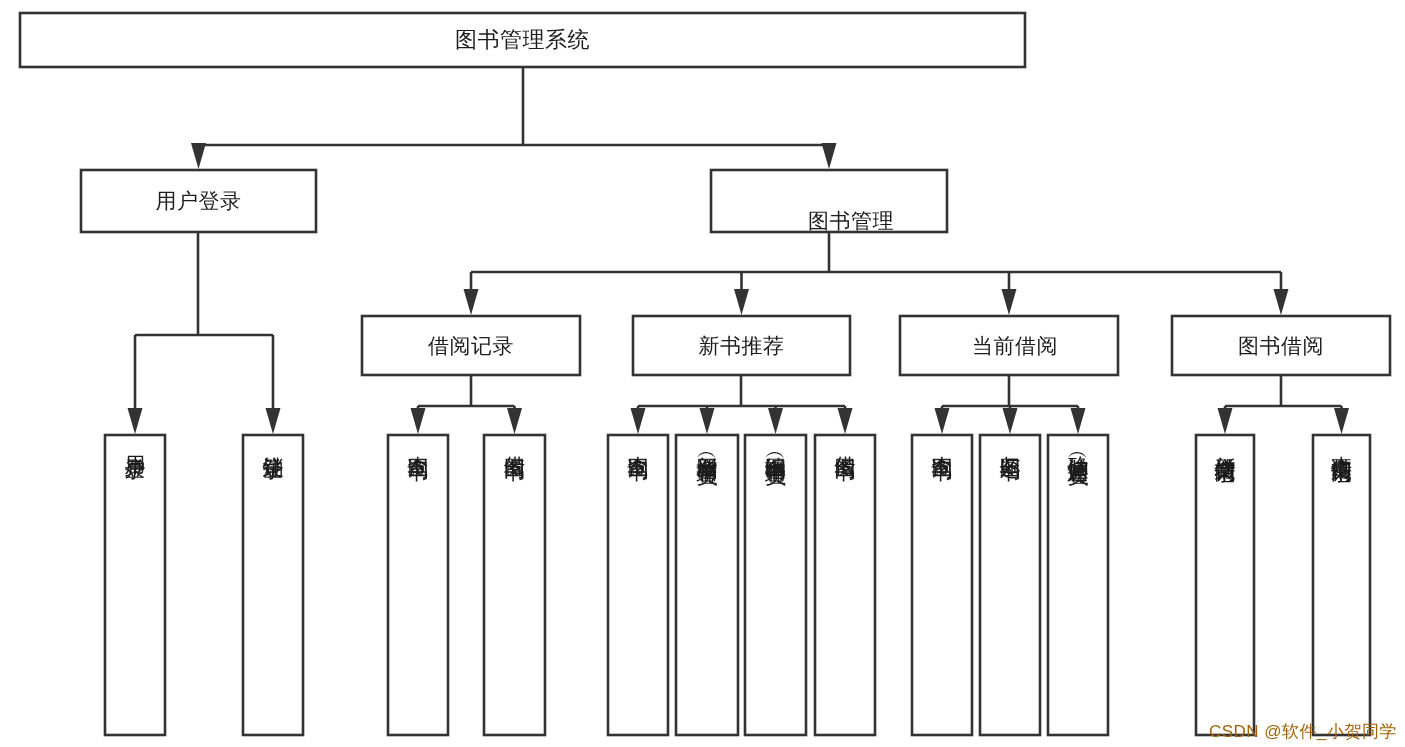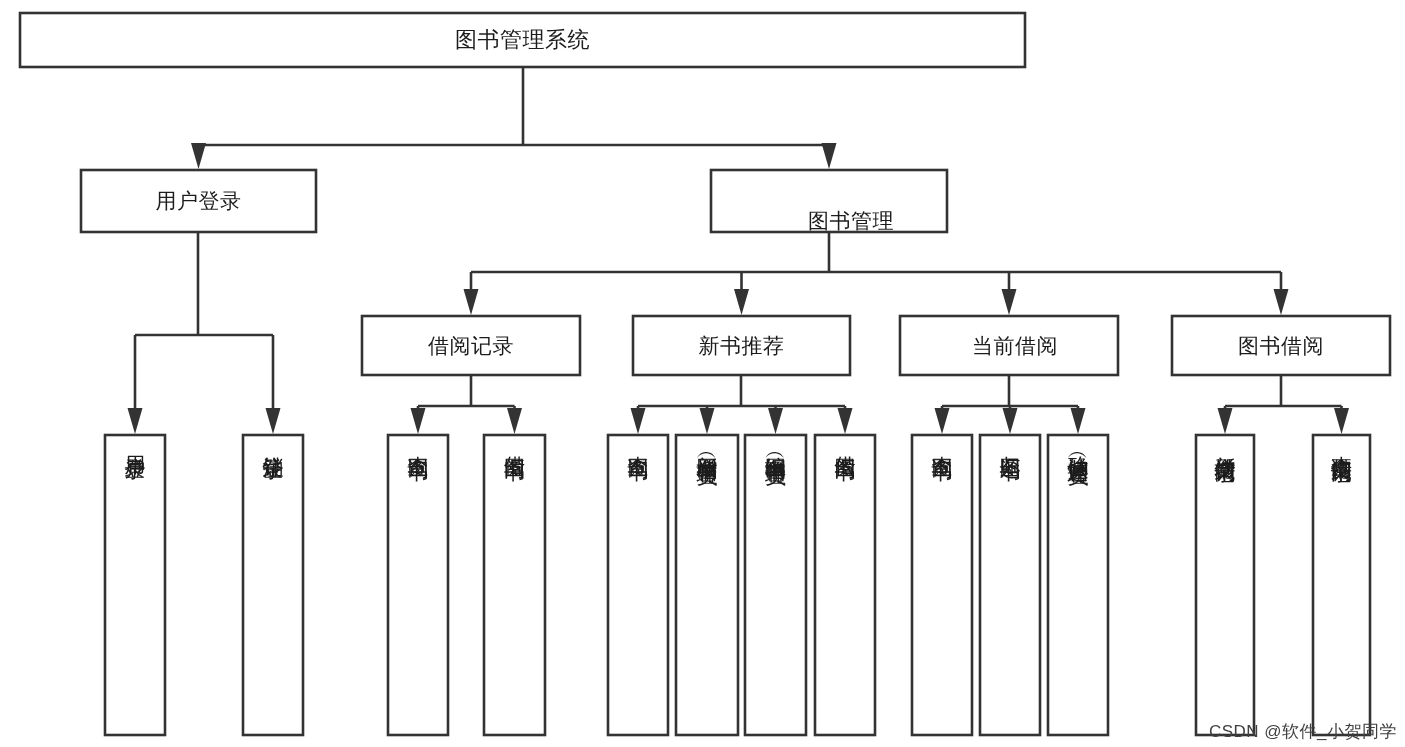--- a/index.html
+++ b/index.html
@@ -67,21 +67,21 @@
     padding-top: 4px;
   }
   .node-label.root {
     font-size: 22px;
   }
   .watermark {
     position: absolute;
     right: 8px;
     bottom: 4px;
     font-size: 17px;
-    color: #404040;
+    color: #a16207;
     font-family: "Liberation Sans", "DejaVu Sans", sans-serif;
     white-space: nowrap;
     letter-spacing: 0.5px;
   }
 </style>
 </head>
 <body>
 
 <div id="diagram-root">
   <svg class="diagram-canvas" viewBox="0 0 1405 747">

